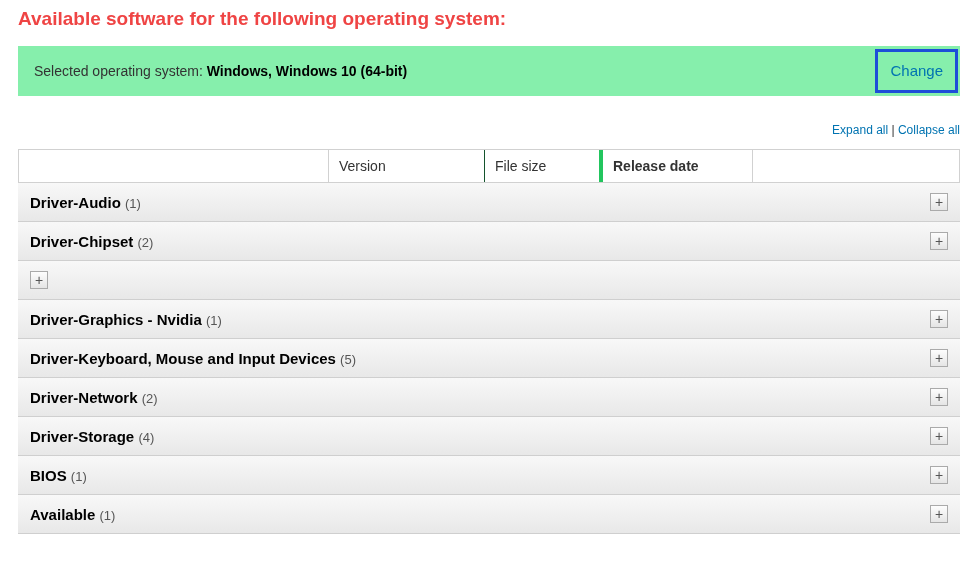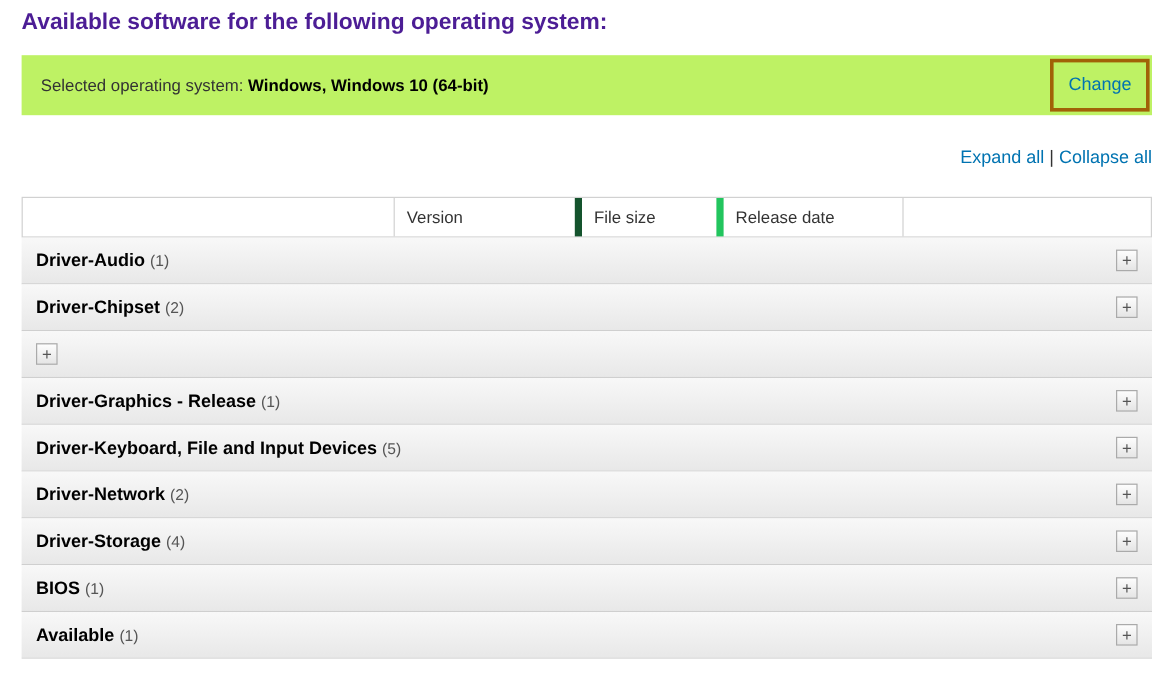--- a/index.html
+++ b/index.html
@@ -9,78 +9,78 @@
     }
     body {
       font-family: -apple-system, BlinkMacSystemFont, "Segoe UI", Arial, sans-serif;
       background: #fff;
       padding: 8px 18px 0 18px;
       width: 978px;
     }
     .page-title {
       font-size: 19px;
       font-weight: 700;
-      color: #4c1d95;
+      color: #ef4444;
       margin-bottom: 16px;
     }
     .os-banner {
-      background: #bef264;
+      background: #86efac;
       padding: 17px 16px;
       display: flex;
       justify-content: space-between;
       align-items: center;
       margin-bottom: 27px;
     }
     .os-text {
       font-size: 14px;
       color: #333;
     }
     .os-label {
       color: #333;
     }
     .os-value {
       font-weight: 700;
       color: #000;
     }
     .change-btn-wrap {
-      border: 3px solid #a16207;
+      border: 3px solid #1d4ed8;
       padding: 10px 12px;
       margin: -14px -14px -14px 0;
       display: inline-block;
     }
     .change-btn {
       color: #0073b1;
       font-size: 15px;
       font-weight: 400;
       cursor: pointer;
       background: none;
       border: none;
     }
     .expand-controls {
       text-align: right;
-      font-size: 15px;
-      margin-bottom: 24px;
+      font-size: 12px;
+      margin-bottom: 12px;
     }
     .expand-link {
       color: #0073b1;
       cursor: pointer;
     }
     .divider {
       color: #333;
     }
     .table-header {
       display: flex;
       border: 1px solid #d1d1d1;
       font-size: 14px;
       color: #333;
     }
     .th-name { width: 310px; padding: 8px 10px; border-right: 1px solid #d1d1d1; }
-    .th-version { width: 156px; padding: 8px 10px; border-right: 6px solid #14532d; }
-    .th-filesize { width: 118px; padding: 8px 10px; border-right: 6px solid #22c55e; }
-    .th-release { width: 150px; padding: 8px 10px; border-right: 1px solid #d1d1d1; }
+    .th-version { width: 156px; padding: 8px 10px; border-right: 1px solid #14532d; }
+    .th-filesize { width: 118px; padding: 8px 10px; border-right: 4px solid #22c55e; }
+    .th-release { width: 150px; padding: 8px 10px; border-right: 1px solid #d1d1d1; font-weight: bold; }
     .th-spacer { flex: 1; padding: 8px 10px; }
     .category-list {
     }
     .category-row {
       display: flex;
       justify-content: space-between;
       align-items: center;
       padding: 10px 12px;
       border-bottom: 1px solid #cfcfcf;
       background: linear-gradient(to bottom, #f8f8f8 0%, #e8e8e8 100%);
@@ -144,25 +144,25 @@
       <div class="expand-box">+</div>
     </div>
     <div class="category-row">
       <div class="category-label"><span class="category-name">Driver-Chipset</span> <span class="category-count"> (2)</span></div>
       <div class="expand-box">+</div>
     </div>
     <div class="category-row">
       <div class="expand-box">+</div>
     </div>
     <div class="category-row">
-      <div class="category-label"><span class="category-name">Driver-Graphics - Release</span> <span class="category-count"> (1)</span></div>
+      <div class="category-label"><span class="category-name">Driver-Graphics - Nvidia</span> <span class="category-count"> (1)</span></div>
       <div class="expand-box">+</div>
     </div>
     <div class="category-row">
-      <div class="category-label"><span class="category-name">Driver-Keyboard, File and Input Devices</span> <span class="category-count"> (5)</span></div>
+      <div class="category-label"><span class="category-name">Driver-Keyboard, Mouse and Input Devices</span> <span class="category-count"> (5)</span></div>
       <div class="expand-box">+</div>
     </div>
     <div class="category-row">
       <div class="category-label"><span class="category-name">Driver-Network</span> <span class="category-count"> (2)</span></div>
       <div class="expand-box">+</div>
     </div>
     <div class="category-row">
       <div class="category-label"><span class="category-name">Driver-Storage</span> <span class="category-count"> (4)</span></div>
       <div class="expand-box">+</div>
     </div>

